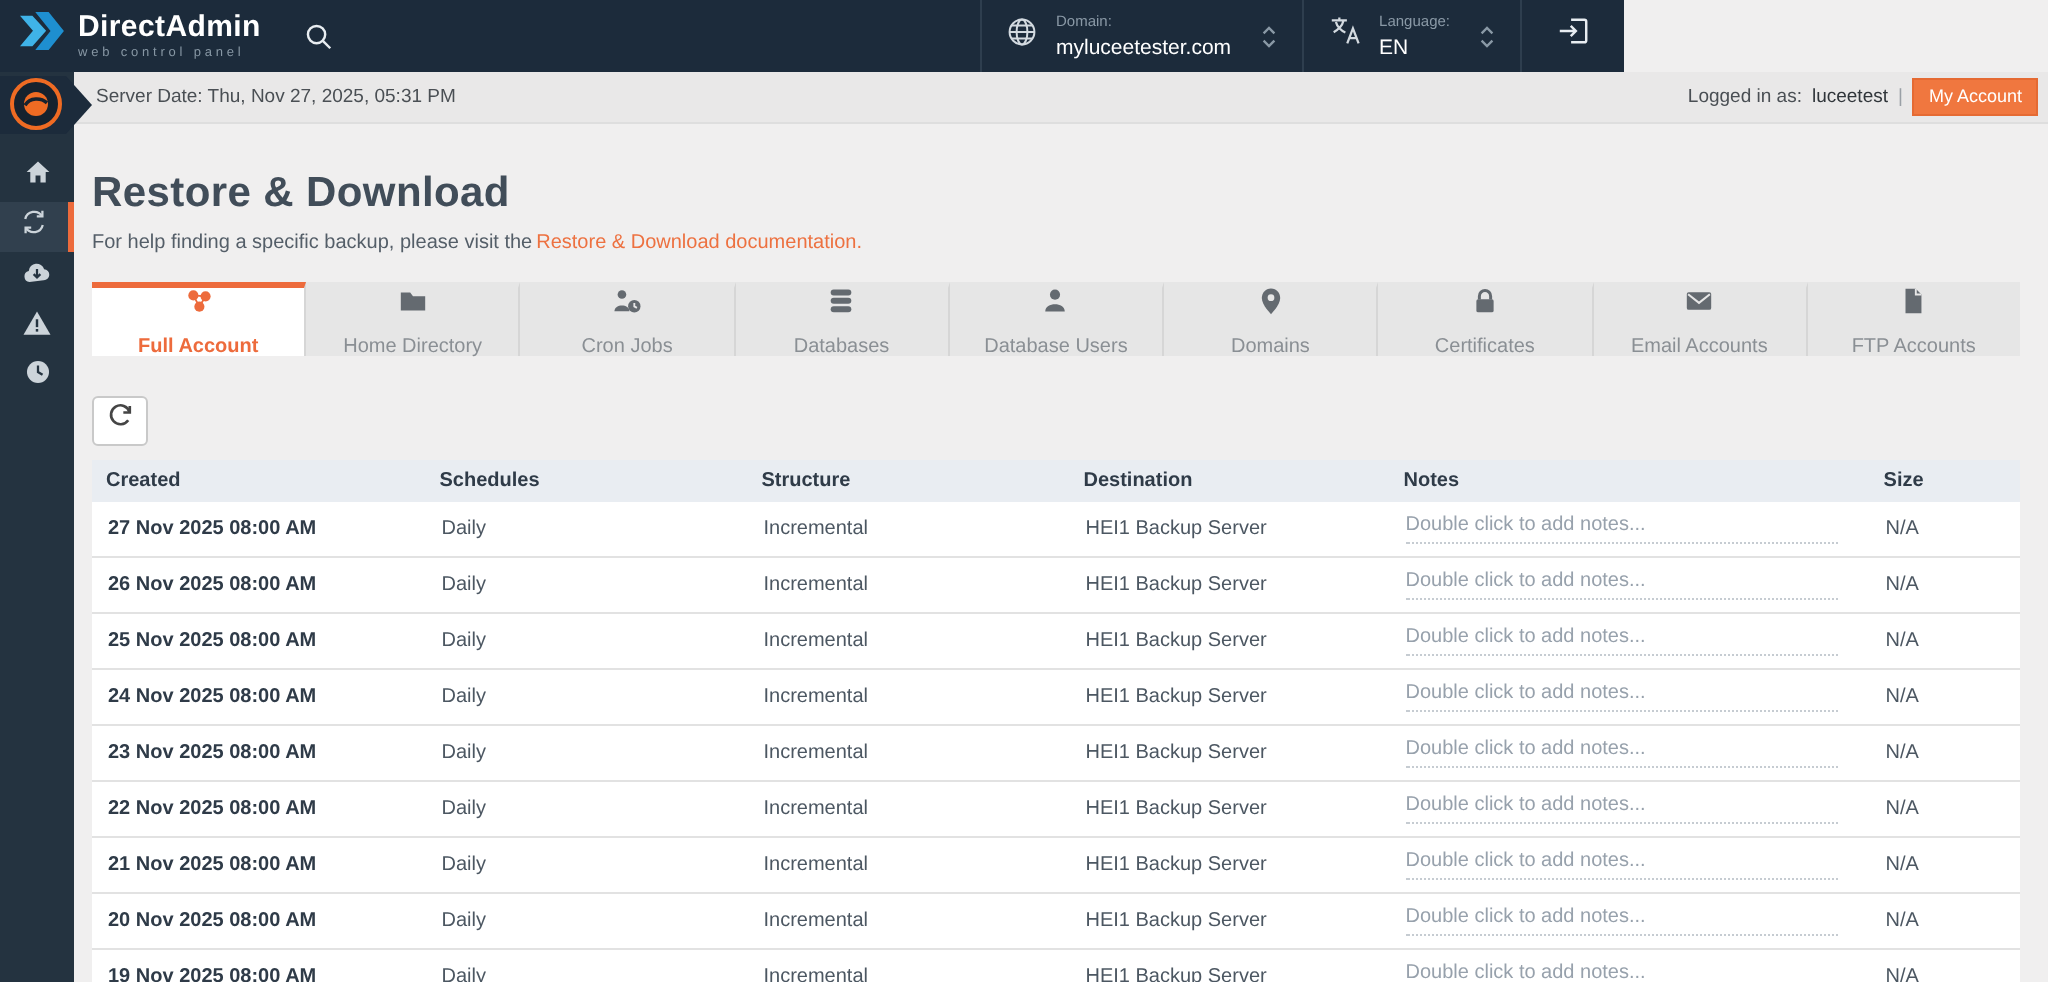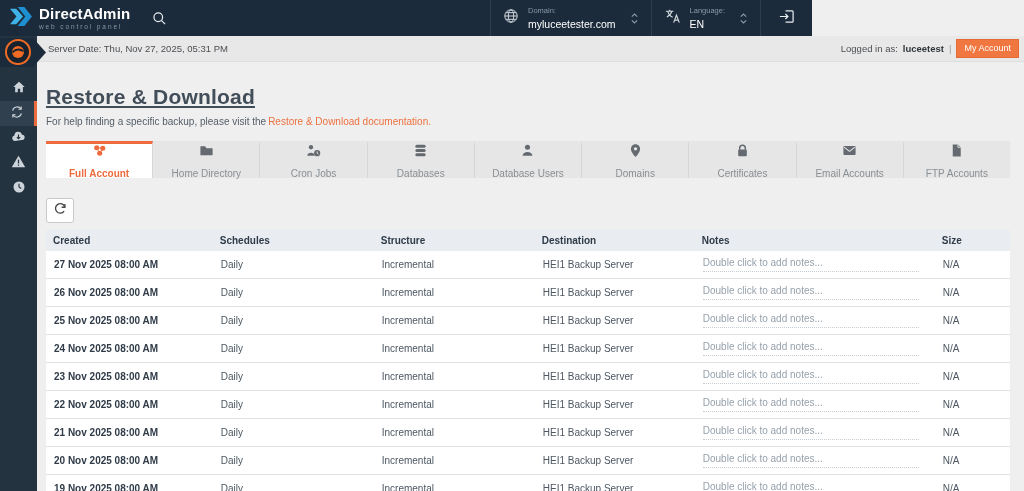--- a/index.html
+++ b/index.html
@@ -19,39 +19,39 @@
   .sel-label { font-size:7.5px; color:#8a99a6; }
   .sel-value { font-size:10.5px; color:#fff; margin-top:2.5px; }
   .caret { margin-left:14px; display:flex; }
   .logout-btn { display:flex; align-items:center; padding:0 17px; border-left:1px solid #2e3e4e; cursor:pointer; }
 
   
   .statusbar { position:absolute; top:36px; left:0; width:1024px; height:26px;
     background:#e9e8e8; border-bottom:1px solid #dedede; display:flex; align-items:center; z-index:10; }
   .server-date { margin-left:48px; font-size:9.5px; color:#4a4f54; }
   .status-right { margin-left:auto; margin-right:5px; display:flex; align-items:center; gap:5px; font-size:9.5px; color:#4a4f54; }
-  .username { font-weight:bold; color:#30353a; }
+  .username { font-weight:normal; color:#30353a; }
   .pipe { color:#9aa0a6; }
   .my-account { background:#f0773f; border:1px solid #e56a33; color:#fff; font-size:9px;
     padding:3px 7px 4px; border-radius:0; cursor:pointer; font-family:inherit; }
 
   
   .sidebar { position:absolute; top:36px; left:0; width:37px; height:455px; background:#243340; z-index:20; overflow:visible; }
   .avatar-tag { position:absolute; top:2px; left:0; width:46px; height:29px; background:#1c2b3b;
     -webkit-clip-path:polygon(0 0,33px 0,46px 50%,33px 100%,0 100%);
     clip-path:polygon(0 0,33px 0,46px 50%,33px 100%,0 100%); }
   .lucee-logo { position:absolute; top:3px; left:5px; width:26px; height:26px; border-radius:50%;
     border:2px solid #ef6b23; background:#16222e; display:flex; align-items:center; justify-content:center; cursor:pointer; }
   .nav { position:absolute; top:40px; left:0; width:37px; display:flex; flex-direction:column; }
   .nav-item { height:25px; display:flex; align-items:center; justify-content:center; cursor:pointer; }
   .nav-item.active { background:#31404e; border-right:3px solid #ed6b3c; }
 
   
   .main { position:absolute; top:62px; left:37px; width:987px; height:429px; padding:0 14px 0 9px; }
-  .page-title { margin-top:23px; font-size:21px; font-weight:bold; color:#414d59; letter-spacing:.2px;text-decoration:underline; }
+  .page-title { margin-top:23px; font-size:21px; font-weight:bold; color:#414d59; letter-spacing:.2px; }
   .help-line { margin-top:7px; font-size:10px; color:#545e68; }
   .help-link { color:#ed7140; cursor:pointer; margin-left:2px; }
 
   
   .tabs { margin-top:14px; display:flex; }
   .tab { flex:1; height:37px; border-top:3px solid #e6e6e6; background:#e6e6e6;
     border-right:1px solid #d6d6d6; display:flex; flex-direction:column;
     align-items:center; justify-content:center; gap:10px; cursor:pointer; }
   .tab:last-child { border-right:none; }
   .ticon { height:14px; display:flex; align-items:center; color:#646a70; }

